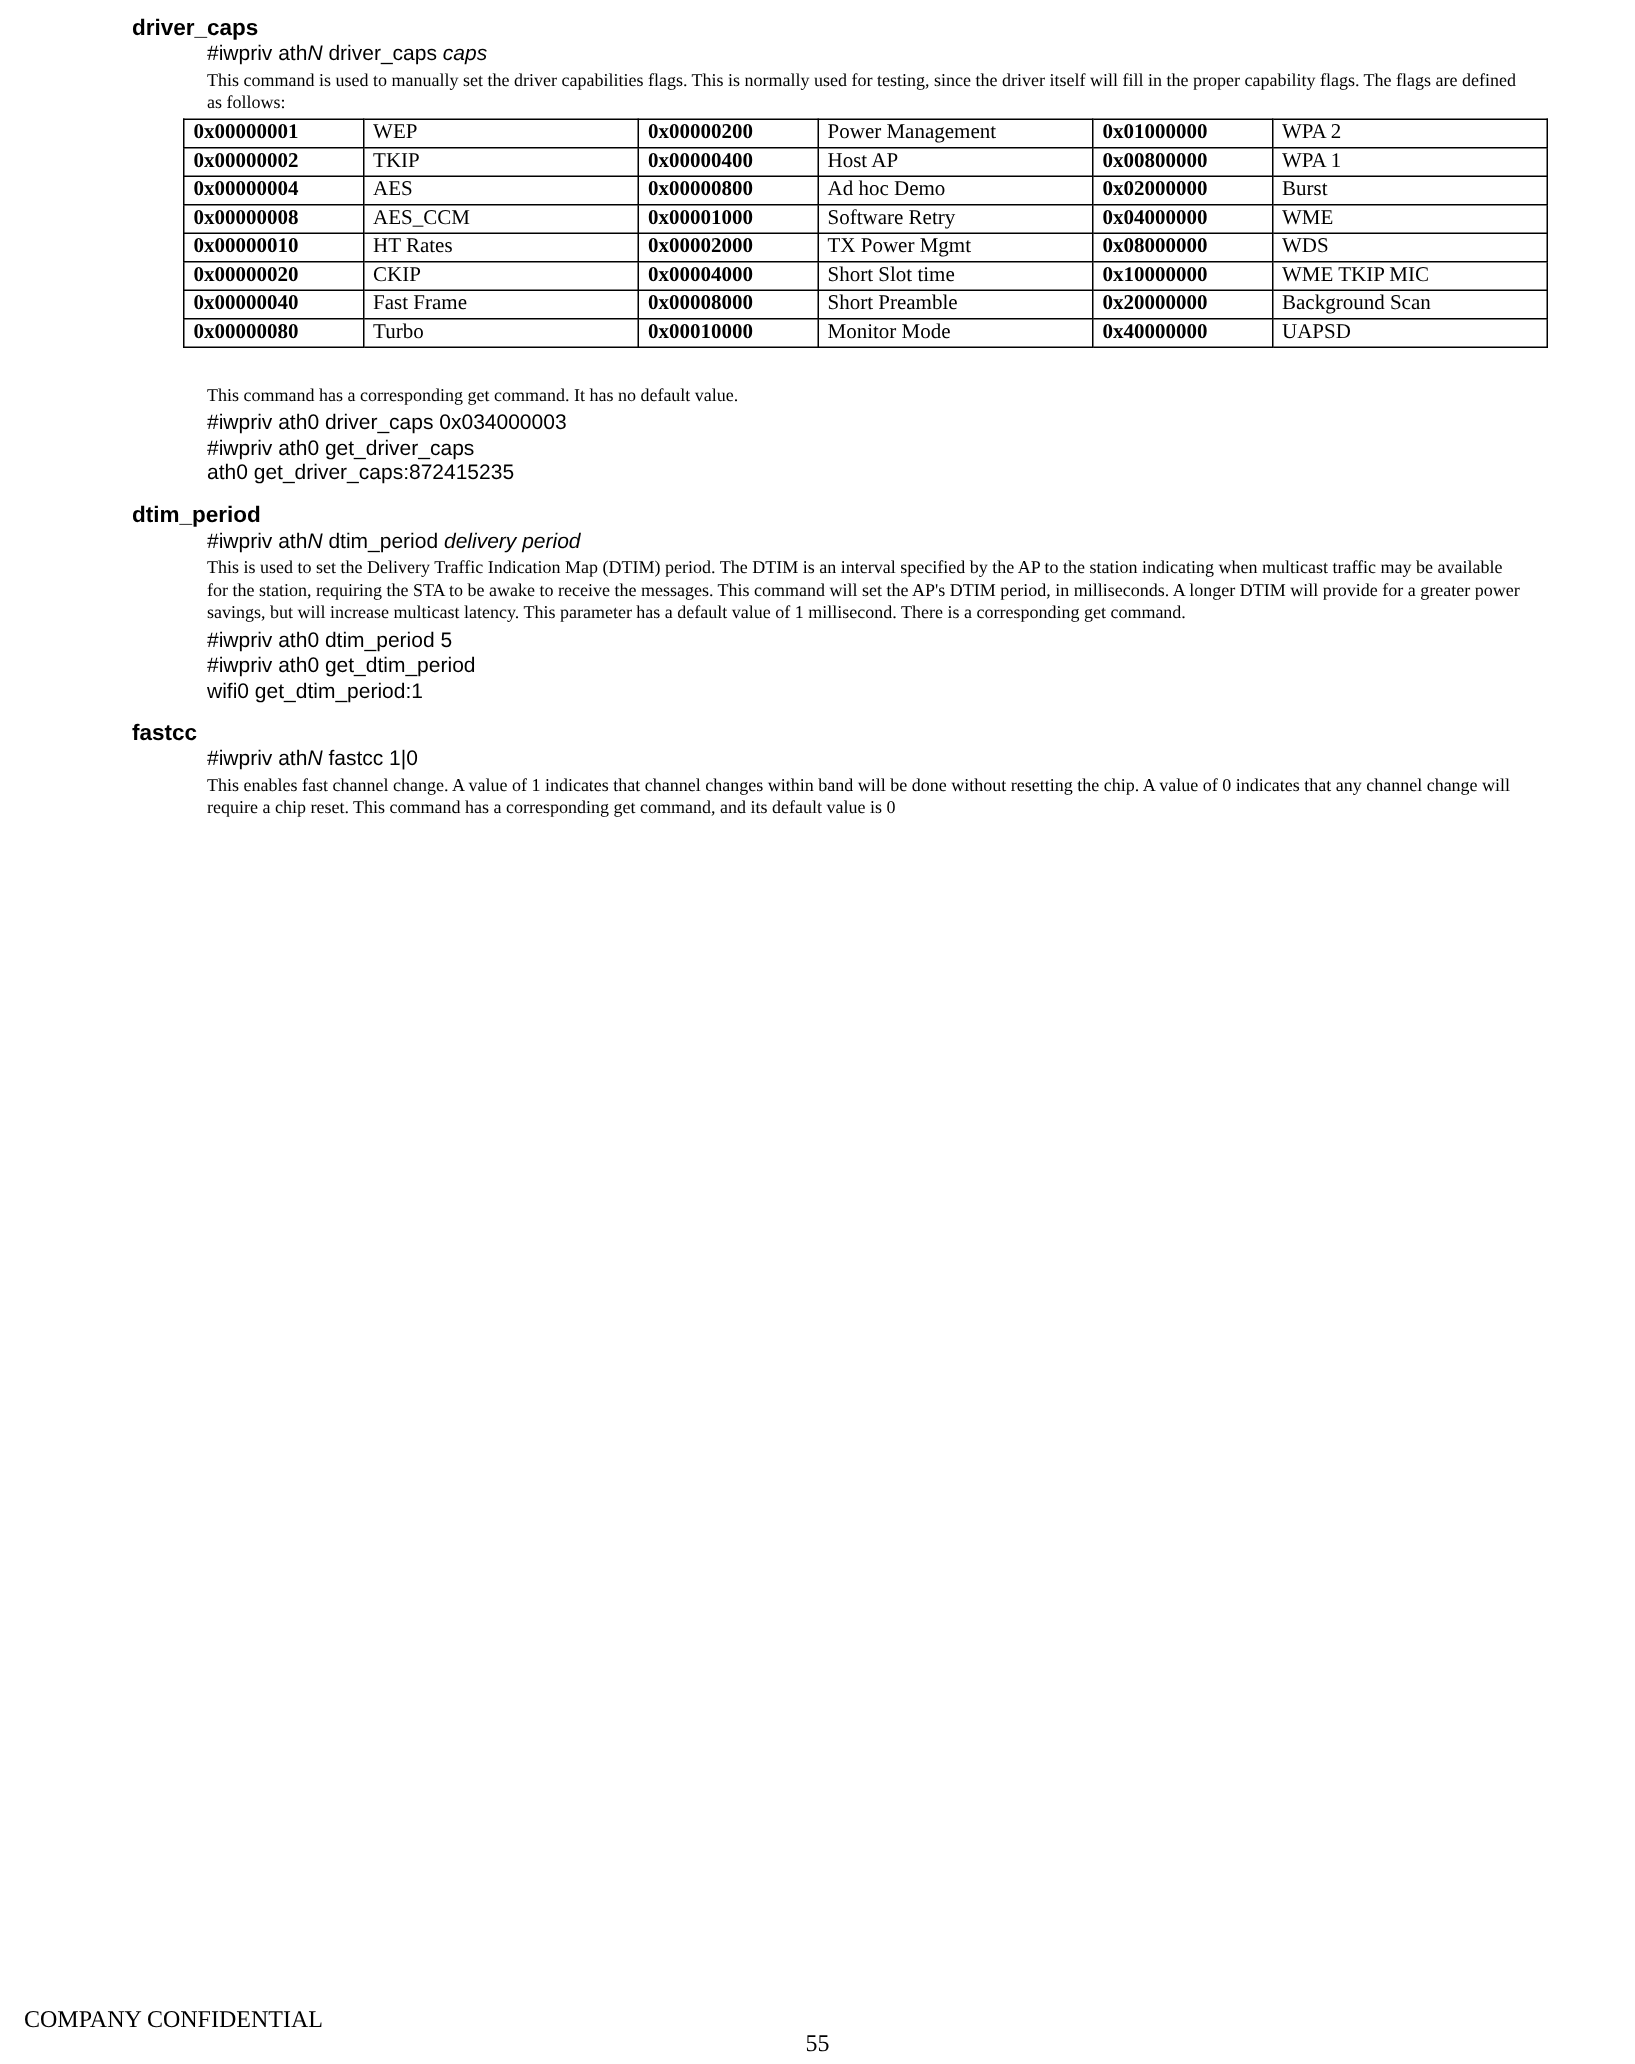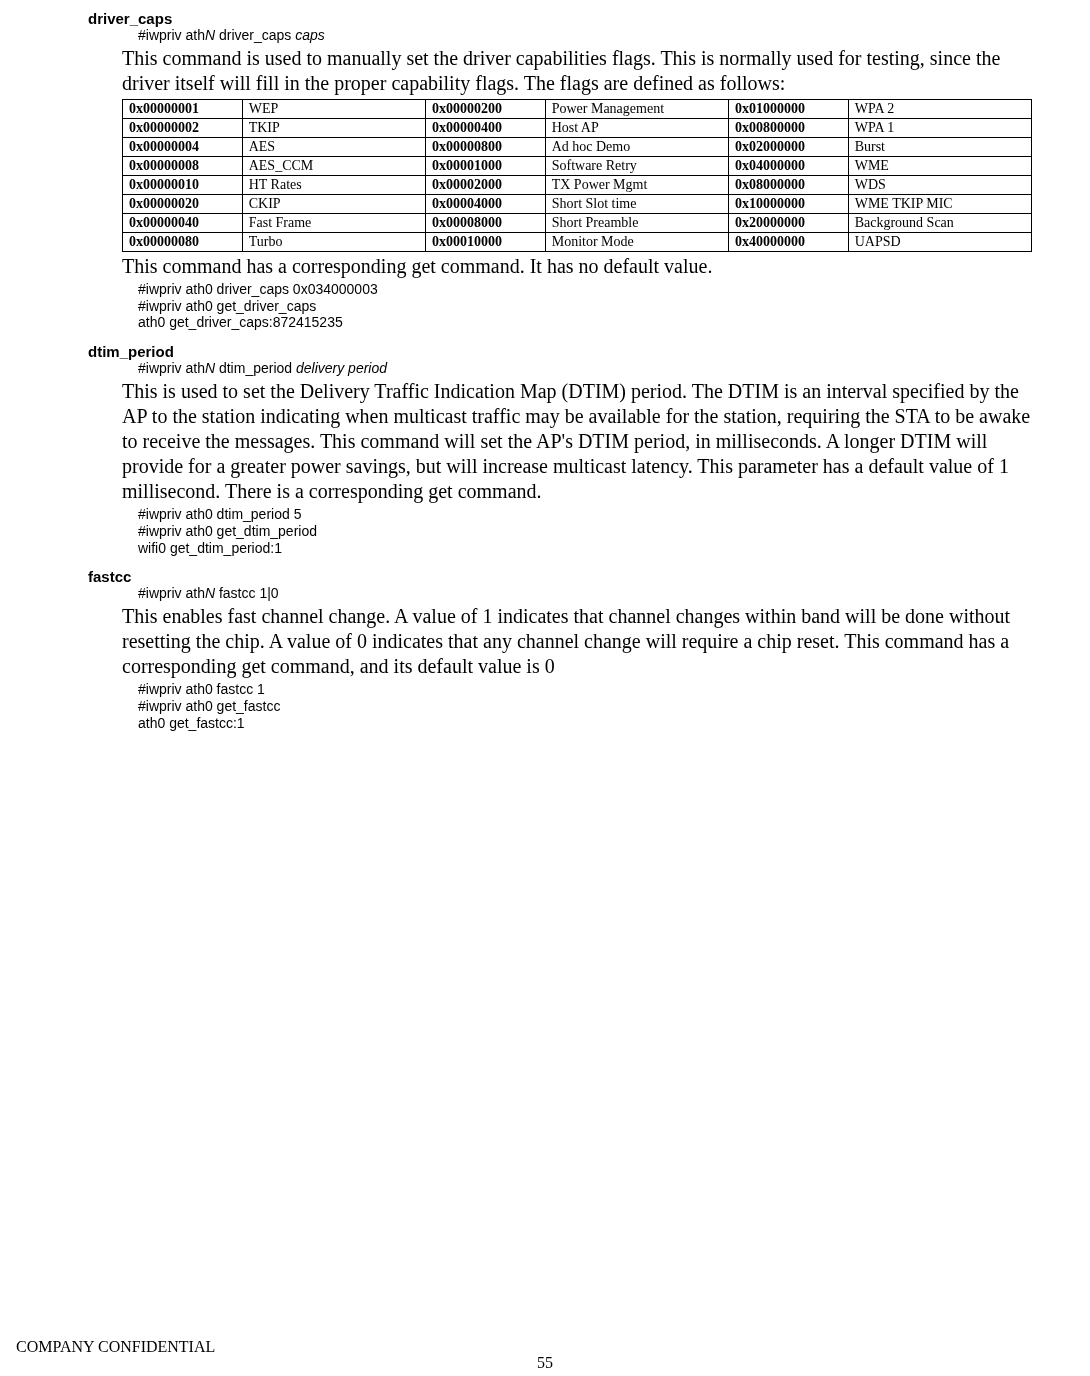--- a/index.html
+++ b/index.html
@@ -29,30 +29,30 @@
   .first-head { margin-top:10px; }
   .mono {
     font-family:Liberation Sans, sans-serif;
     font-size:14px;
     white-space:pre;
     line-height:1.2;
     margin-left:16px;
   }
   .body-text {
     font-family:"Times New Roman", Times, serif;
-    font-size:20px;
+    font-size:12px;
     line-height:1.25;
-    margin:2px 0;
+    margin:2px 16px;
   }
   .indent { margin-left:20px; }
   table.flags {
     border-collapse:collapse;
     width:100%;
     font-size:14px;
-    margin:3px 0 2px 0;
+    margin:3px 0 24px 0;
     font-family:"Times New Roman", Times, serif;
   }
   table.flags td {
     border:1px solid #000;
     padding:1px 6px;
     vertical-align:top;
   }
   table.flags td.hex { font-weight:bold; width:100px; }
   table.flags td.nm  { width:160px; }
   .footer {
@@ -162,23 +162,20 @@
     <div class="body-text">This is used to set the Delivery Traffic Indication Map (DTIM) period. The DTIM is an interval specified by the AP to the station indicating when multicast traffic may be available for the station, requiring the STA to be awake to receive the messages. This command will set the AP's DTIM period, in milliseconds. A longer DTIM will provide for a greater power savings, but will increase multicast latency. This parameter has a default value of 1 millisecond. There is a corresponding get command.</div>
     <div class="mono">#iwpriv ath0 dtim_period 5
 #iwpriv ath0 get_dtim_period
 wifi0 get_dtim_period:1</div>
   </div>
 
   <div class="section-head">fastcc</div>
   <div class="indent">
     <div class="mono"><span>#iwpriv ath</span><i>N</i><span> fastcc 1|0</span></div>
     <div class="body-text">This enables fast channel change. A value of 1 indicates that channel changes within band will be done without resetting the chip. A value of 0 indicates that any channel change will require a chip reset. This command has a corresponding get command, and its default value is 0</div>
-    <div class="mono">#iwpriv ath0 fastcc 1
-#iwpriv ath0 get_fastcc
-ath0 get_fastcc:1</div>
   </div>
 
 </div>
 
 <div class="footer">
   <span>COMPANY CONFIDENTIAL</span>
   <span class="pg">55</span>
 </div>
 
 </body></html>

